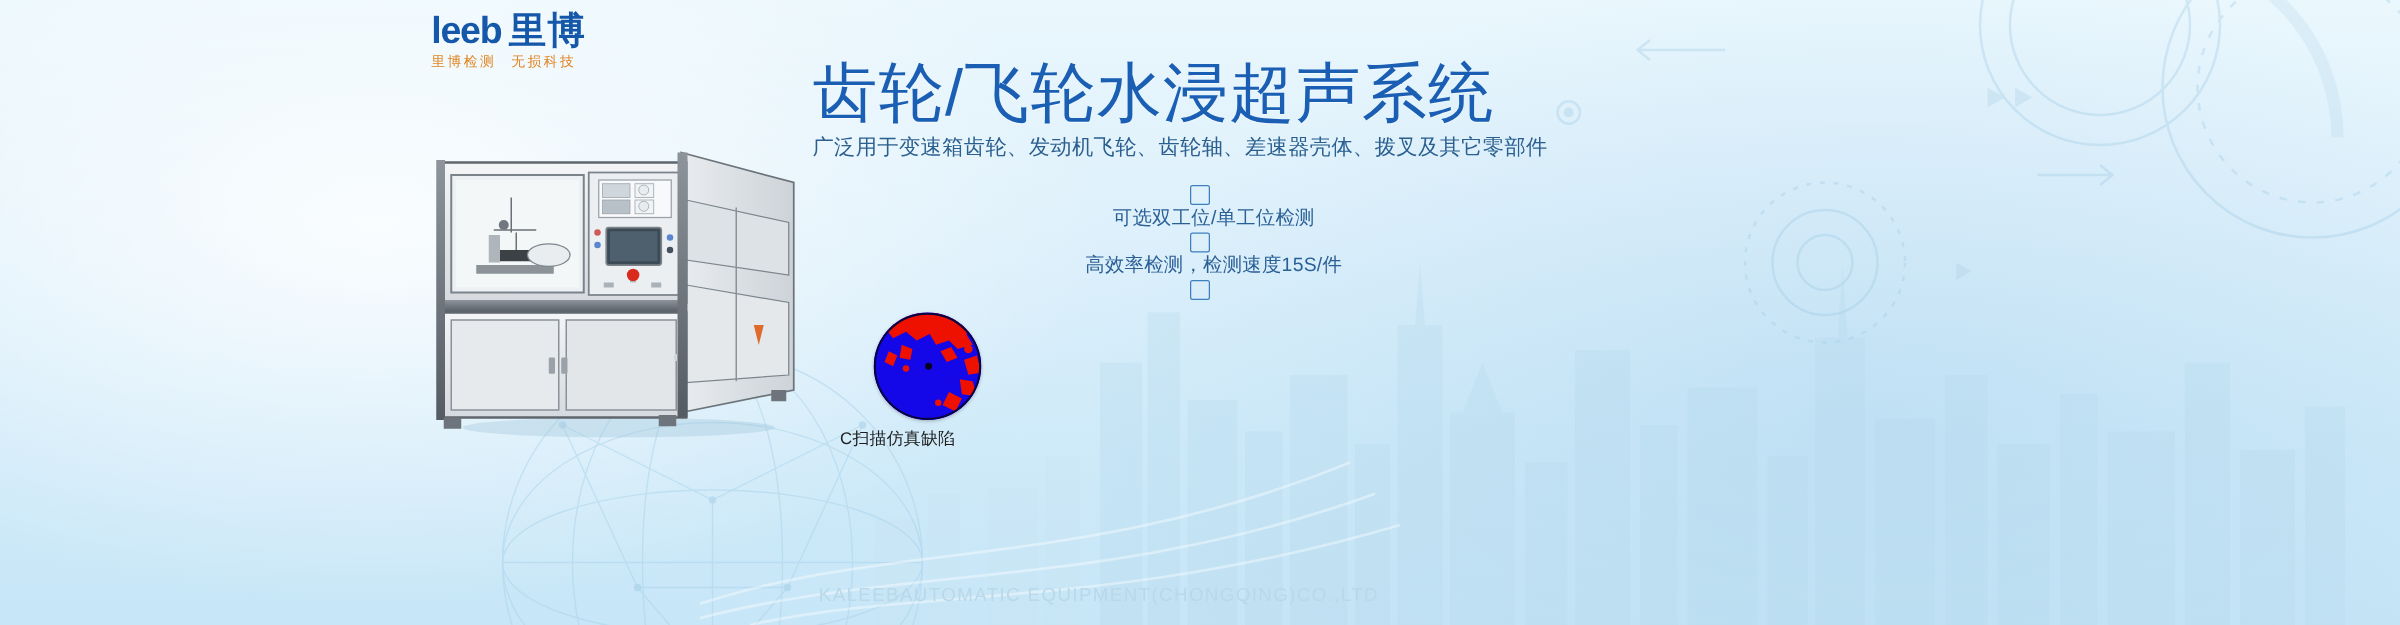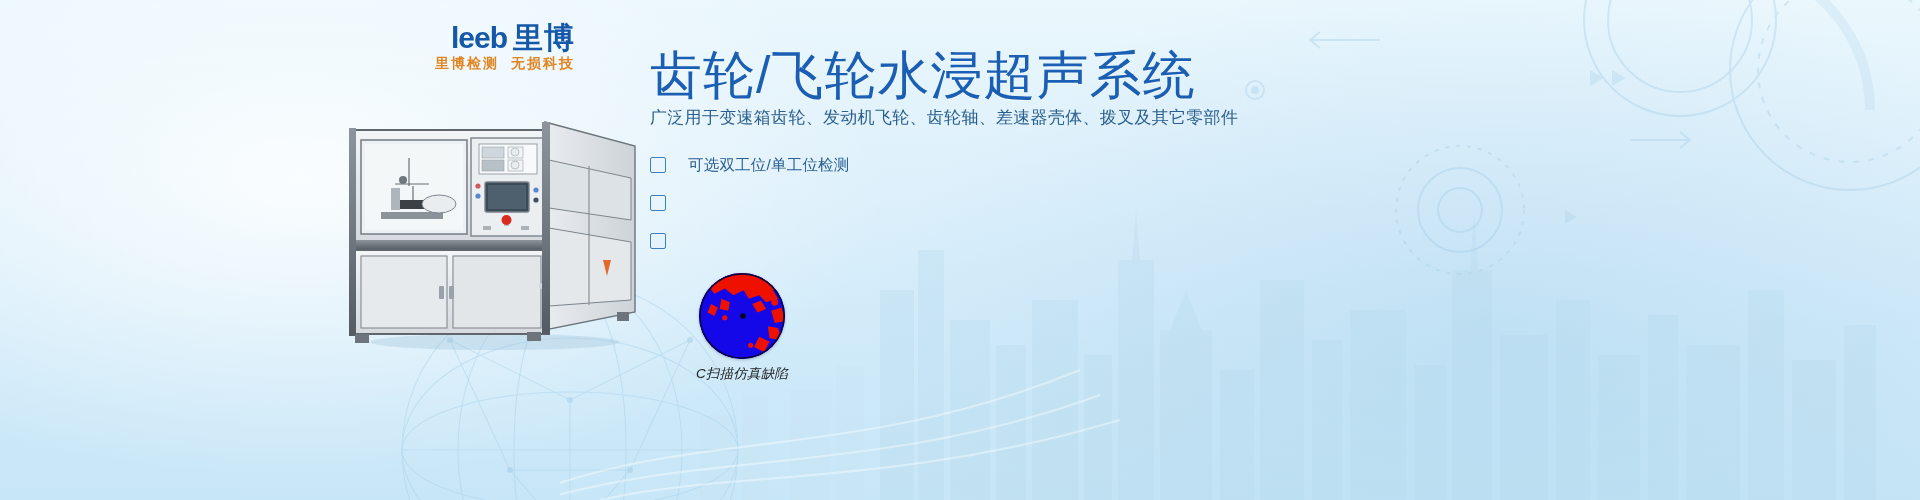--- a/index.html
+++ b/index.html
@@ -27,63 +27,63 @@
   .skyline { position:absolute; left:0; bottom:0; width:1920px; height:360px; opacity:.30; }
   
   .tech-art { position:absolute; right:0; top:-40px; width:760px; height:420px; opacity:.45; }
   
   .globe-art { position:absolute; left:250px; bottom:-120px; width:640px; height:340px; opacity:.55; }
   
   .swoosh { position:absolute; left:560px; bottom:0px; width:700px; height:190px; opacity:.55; }
 
   
   .logo {
-    position:absolute; left:345px; top:23px; width:230px; height:46px;
-    text-align:right;
+    position:absolute; left:345px; top:10px; width:230px; height:46px;
+    text-align:left;
   }
   .logo-main {
     font-size:30px; font-weight:bold; letter-spacing:-1px;
     color:#1557a8; line-height:30px; white-space:nowrap;
   }
   .logo-main .cn { color:#1557a8; letter-spacing:1px; margin-left:6px; }
   .logo-sub {
-    margin-top:2px; font-size:14px; color:#e08521; letter-spacing:2px;
-    white-space:nowrap; font-weight:bold;margin-left:16px;
+    margin-top:2px; font-size:11px; color:#e08521; letter-spacing:2px;
+    white-space:nowrap; font-weight:normal;
   }
   .logo-sub .gap { display:inline-block; width:12px; }
 
   
   .machine { position:absolute; left:335px; top:100px; width:320px; height:250px; }
 
   
   .content { position:absolute; left:650px; top:45px; width:620px; }
   .headline {
     font-size:52px; font-weight:normal; color:#1a5fb4;
     letter-spacing:1px; line-height:60px; white-space:nowrap;
     text-shadow:0 1px 0 rgba(255,255,255,.55);
   }
   .subhead {
     font-size:17px; color:#2a5f8f; line-height:26px;
     white-space:nowrap; letter-spacing:.3px;
   }
   .bullets { margin-top:17px; }
   .bullet {
-    display:flex; align-items:center; height:34px; margin-bottom:4px;
+    display:flex; align-items:center; height:34px; margin-bottom:4px;flex-direction:column;
   }
   .chk {
     width:16px; height:16px; border:1.6px solid #3d7fbf;
     border-radius:2px; flex:0 0 16px; background:transparent;
   }
   .bullet-label {
     margin-left:22px; font-size:15.5px; color:#2b6096; white-space:nowrap;
     letter-spacing:.2px;
   }
 
   
-  .cscan { position:absolute; left:672px; top:273px; width:140px; height:115px; text-align:center;font-style:italic; }
+  .cscan { position:absolute; left:672px; top:250px; width:140px; height:115px; text-align:left; }
   .cscan-disc {
     width:86px; height:86px; margin:0 auto; border-radius:50%;
     position:relative; overflow:hidden; background:#1407e8;
     box-shadow:0 1px 3px rgba(0,0,0,.25);
   }
   .cscan-caption {
     margin-top:6px; font-size:13.5px; color:#1d1d1d; white-space:nowrap;
     letter-spacing:.2px; font-weight:500;
   }
 
@@ -280,20 +280,21 @@
     <div class="headline">齿轮/飞轮水浸超声系统</div>
     <div class="subhead">广泛用于变速箱齿轮、发动机飞轮、齿轮轴、差速器壳体、拨叉及其它零部件</div>
 
     <div class="bullets">
       <div class="bullet">
         <span class="chk"></span>
         <span class="bullet-label">可选双工位/单工位检测</span>
       </div>
       <div class="bullet">
         <span class="chk"></span>
+        <span class="bullet-label">高效率检测，检测速度15S/件</span>
       </div>
       <div class="bullet">
         <span class="chk"></span>
       </div>
     </div>
   </div>
 
   <div class="cscan">
     <div class="cscan-disc">
       <svg viewBox="0 0 100 100" width="86" height="86">
@@ -316,14 +317,15 @@
             <circle cx="60" cy="84" r="3"></circle>
           </g>
           <circle cx="51" cy="50" r="3.2" fill="#07031f"></circle>
         </g>
         <circle cx="50" cy="50" r="49" fill="none" stroke="#0a0540" stroke-width="2"></circle>
       </svg>
     </div>
     <div class="cscan-caption">C扫描仿真缺陷</div>
   </div>
 
+  <div class="watermark">KALEEBAUTOMATIC EQUIPMENT(CHONGQING)CO.,LTD</div>
 
 </div>
 
 </body></html>

